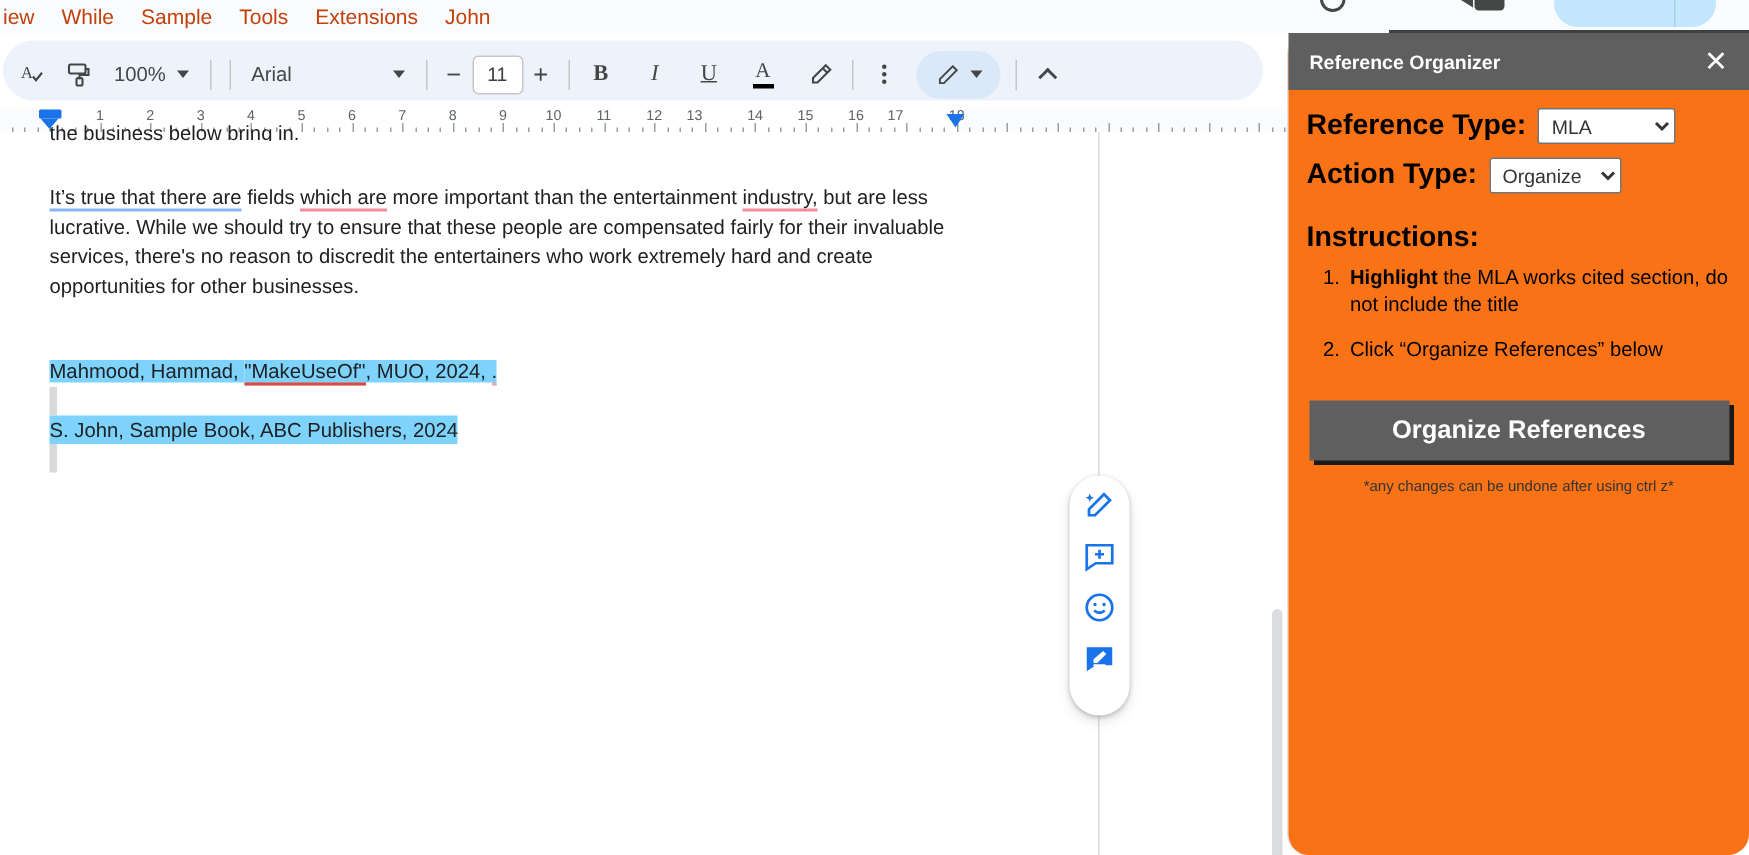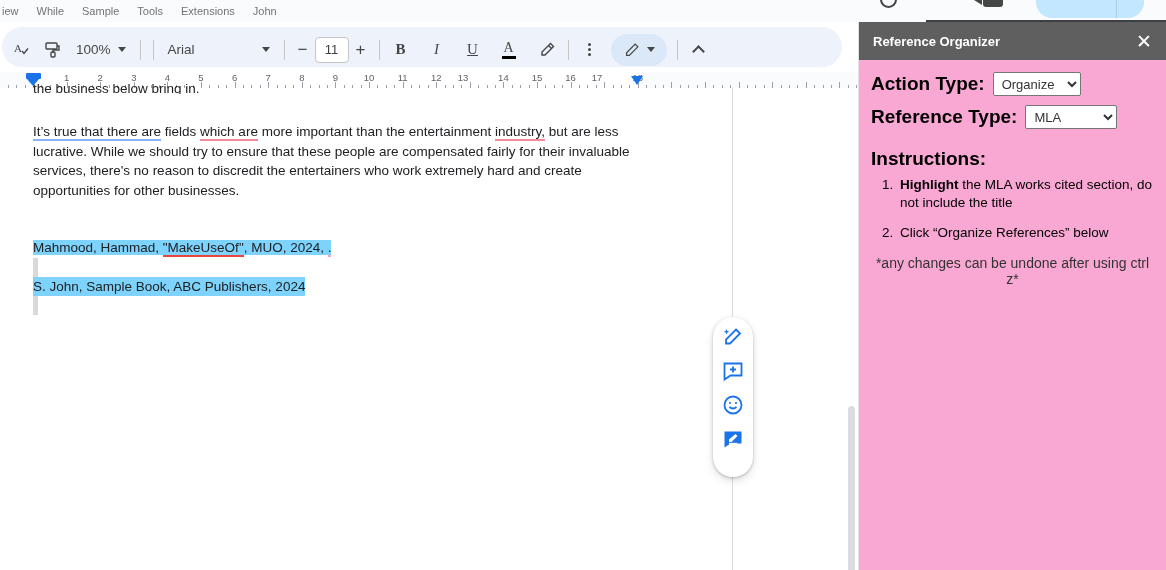--- a/index.html
+++ b/index.html
@@ -11,21 +11,21 @@
   }
   #app { position: relative; width: 1166px; height: 570px; }
 
   
   .menubar {
     position: absolute; left: 0; top: 0; width: 858px; height: 22px;
     background: #f9fbfd; display: flex; align-items: center;
     padding-left: 0px; overflow: hidden;
   }
   .menu-item {
-    font-size: 11px; color: #737373; padding: 2px 9px;
+    font-size: 14px; color: #c2410c; padding: 2px 9px;
     white-space: nowrap; border-radius: 4px;
   }
   .menu-item:first-child { padding-left: 2px; }
 
   
   .topright {
     position: absolute; right: 0; top: 0; width: 308px; height: 22px;
     background: #f9fbfd; overflow: hidden;
   }
   .tr-clock {
@@ -192,21 +192,21 @@
     background: #ffffff;
   }
   .sb-thumb {
     position: absolute; left: 3px; top: 230px; width: 7px; height: 182px;
     background: #dadce0; border-radius: 4px;
   }
 
   
   .sidebar {
     position: absolute; left: 858px; top: 22px; width: 308px; height: 548px;
-    background: #f9a8d4; border-left: 1px solid #e0e0e0;
+    background: #f97316; border-left: 1px solid #e0e0e0; border-radius: 14px;
   }
   .sb-header {
     height: 38px; background: #5f5f5f; display: flex; align-items: center;
     justify-content: space-between; padding: 0 14px;
   }
   .sb-title { color: #ffffff; font-size: 13px; font-weight: bold; }
   .sb-close { color: #ffffff; font-size: 19px; line-height: 1; }
   .sb-body { padding: 12px 12px 0 12px; }
   .row {
     display: flex; align-items: center; gap: 8px; margin-bottom: 9px;
@@ -232,21 +232,21 @@
   ol.instr li { margin-bottom: 13px; padding-left: 3px; }
   ol.instr b { font-weight: bold; }
   .organize-btn {
     margin: 25px auto 0 auto; width: 280px; height: 40px;
     background: #5f5f5f; color: #ffffff;
     font-size: 17px; font-weight: bold;
     display: flex; align-items: center; justify-content: center;
     box-shadow: 3px 3px 0 #1a1a1a;
   }
   .note {
-    margin-top: 2px; text-align: center; font-size: 14px; color: #333;
+    margin-top: 12px; text-align: center; font-size: 10px; color: #333;
   }
 </style>
 </head>
 <body>
 
 <div id="app">
 
   <div class="menubar">
     <div class="menu-item">iew</div>
     <div class="menu-item">While</div>
@@ -516,35 +516,36 @@
     </div>
   </div>
 
   <div class="sidebar">
     <div class="sb-header">
       <span class="sb-title">Reference Organizer</span>
       <span class="sb-close">✕</span>
     </div>
     <div class="sb-body">
       <div class="row">
+        <span class="row-label">Reference Type:</span>
+        <select class="sel-ref">
+          <option>MLA</option>
+        </select>
+      </div>
+      <div class="row">
         <span class="row-label">Action Type:</span>
         <select class="sel-action">
           <option>Organize</option>
-        </select>
-      </div>
-      <div class="row">
-        <span class="row-label">Reference Type:</span>
-        <select class="sel-ref">
-          <option>MLA</option>
         </select>
       </div>
 
       <div class="instr-h">Instructions:</div>
       <ol class="instr">
         <li><b>Highlight</b><span> the MLA works cited section, do not include the title</span></li>
         <li><span>Click “Organize References” below</span></li>
       </ol>
 
+      <div class="organize-btn">Organize References</div>
       <div class="note">*any changes can be undone after using ctrl z*</div>
     </div>
   </div>
 
 </div>
 
 </body></html>

